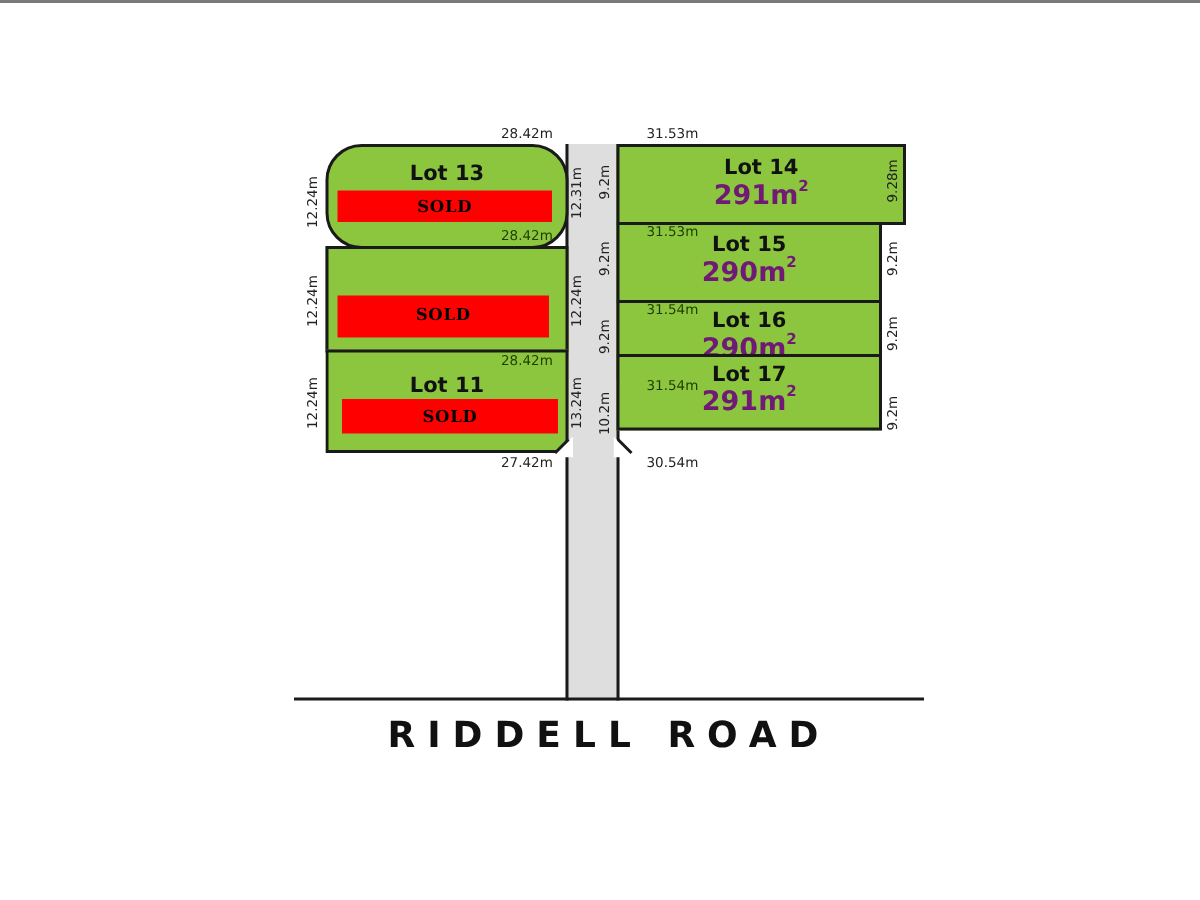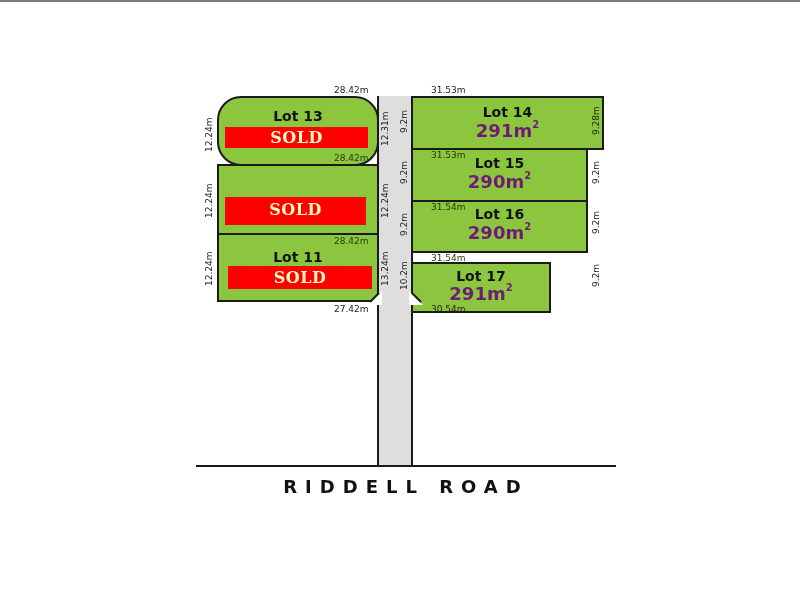--- a/index.html
+++ b/index.html
@@ -44,24 +44,24 @@
     }
     .lot-area sup {
       font-size: 10px;
       vertical-align: top;
       position: relative;
       top: -1px;
     }
     .sold {
       position: absolute;
       background: #ff0000;
-      color: #fef9c3;
+      color: #000000;
       font-family: "DejaVu Serif", serif;
       font-weight: bold;
-      font-size: 16px;
+      font-size: 11px;
       text-align: center;
       letter-spacing: 0.5px;
     }
     .dim {
       position: absolute;
       font-size: 9px;
       color: #222;
       white-space: nowrap;
       line-height: 1;
     }
@@ -92,21 +92,21 @@
       background: #1a1a1a;
     }
     .road-name {
       position: absolute;
       left: 196px;
       top: 476px;
       width: 420px;
       text-align: center;
       font-family: "DejaVu Sans", sans-serif;
       font-weight: bold;
-      font-size: 18px;
+      font-size: 24px;
       letter-spacing: 8px;
       color: #111;
     }
   </style>
 </head>
 <body>
 
 <div class="top-rule"></div>
 
 <div>
@@ -141,21 +141,21 @@
     </div>
   </div>
 
   <div class="lot" style="left:411px; top:200px; width:177px; height:53px;">
     <div class="lot-title" style="top:4px;">Lot 16</div>
     <div class="lot-area" style="top:20px;">
       <span>290m</span><sup>2</sup>
     </div>
   </div>
 
-  <div class="lot" style="left:411px; top:262px; width:140px; height:51px;">
+  <div class="lot" style="left:411px; top:236px; width:177px; height:51px;">
     <div class="lot-title" style="top:4px;">Lot 17</div>
     <div class="lot-area" style="top:19px;">
       <span>291m</span><sup>2</sup>
     </div>
   </div>
 
   <svg style="position:absolute; left:368px; top:291px;" width="14" height="14">
     <polygon points="0,14 14,14 14,0" fill="#ffffff"></polygon>
     <line x1="2" y1="11" x2="11" y2="2" stroke="#1a1a1a" stroke-width="2"></line>
   </svg>

